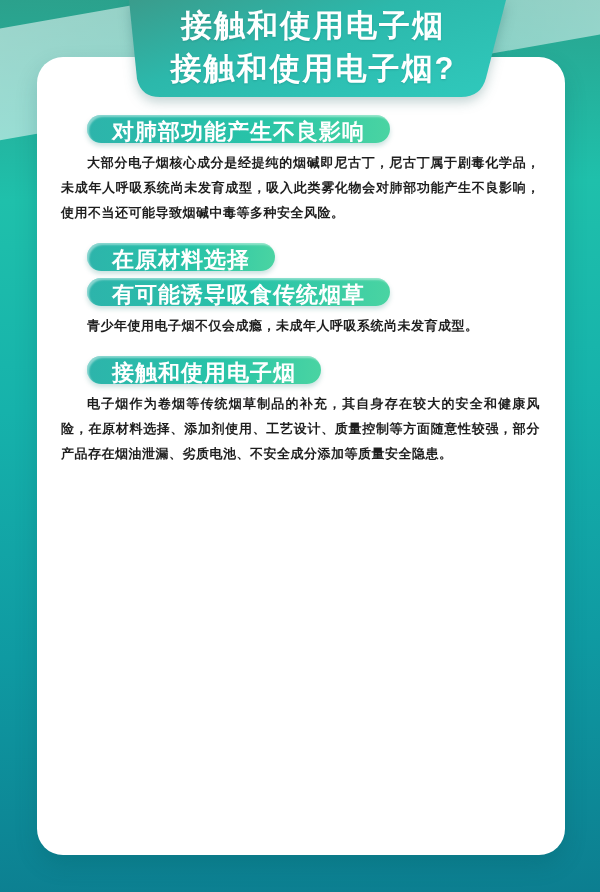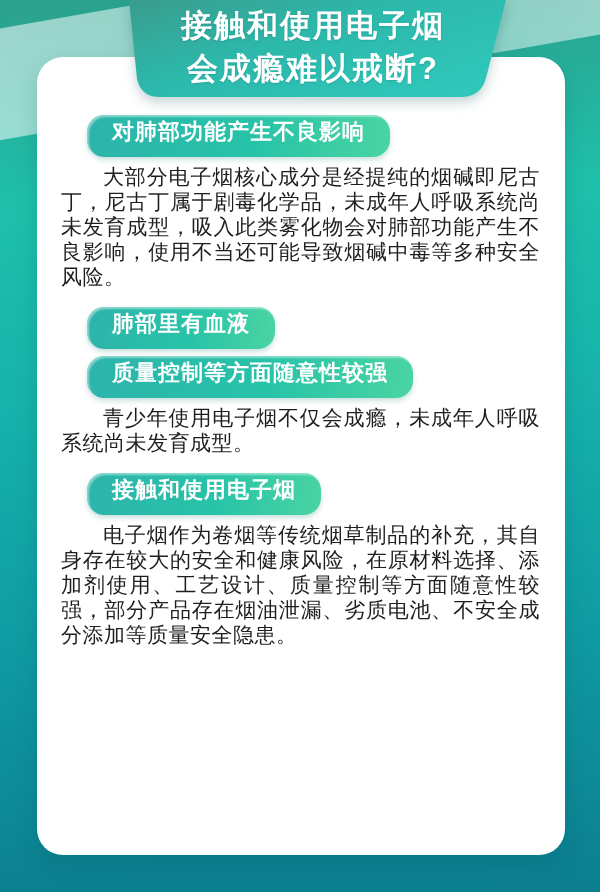--- a/index.html
+++ b/index.html
@@ -66,37 +66,37 @@
     font-size: 31px;
     font-weight: 700;
     line-height: 43px;
     letter-spacing: 2px;
     text-shadow: 0 1px 2px rgba(0, 70, 70, 0.18);
   }
   .section { margin: 0; }
   .pill-row { margin-left: 26px; margin-bottom: 7px; }
   .pill {
     display: inline-block;
-    height: 42px;
+    height: 28px;
     line-height: 34px;
     padding: 0 25px;
     border-radius: 17px;
     background: linear-gradient(95deg, #2db4ab 0%, #27c3a8 55%, #4ad4a2 100%);
     box-shadow: inset 2px 2px 2px rgba(255,255,255,0.45),
                 0 3px 5px rgba(13, 120, 110, 0.22);
     color: #ffffff;
     font-size: 22px;
     font-weight: 700;
     letter-spacing: 1px;
   }
   .body-text {
     margin: 0 0 18px 0;
-    font-size: 21px;
+    font-size: 13px;
     line-height: 25px;
-    font-weight: 400;
+    font-weight: 700;
     color: #1e1e1e;
     text-align: justify;
     text-indent: 2em;
     letter-spacing: 0.5px;
   }
 </style>
 </head>
 <body>
 
 <div class="poster">
@@ -107,30 +107,30 @@
 
     <div class="section">
       <div class="pill-row">
         <span class="pill">对肺部功能产生不良影响</span>
       </div>
       <p class="body-text">大部分电子烟核心成分是经提纯的烟碱即尼古丁，尼古丁属于剧毒化学品，未成年人呼吸系统尚未发育成型，吸入此类雾化物会对肺部功能产生不良影响，使用不当还可能导致烟碱中毒等多种安全风险。</p>
     </div>
 
     <div class="section">
       <div class="pill-row">
-        <span class="pill">肺部里有血液</span>
+        <span class="pill">在原材料选择</span>
       </div>
     </div>
 
     <div class="section">
     </div>
 
     <div class="section">
       <div class="pill-row">
-        <span class="pill">质量控制等方面随意性较强</span>
+        <span class="pill">有可能诱导吸食传统烟草</span>
       </div>
       <p class="body-text">青少年使用电子烟不仅会成瘾，未成年人呼吸系统尚未发育成型。</p>
     </div>
 
     <div class="section">
       <div class="pill-row">
         <span class="pill">接触和使用电子烟</span>
       </div>
       <p class="body-text">电子烟作为卷烟等传统烟草制品的补充，其自身存在较大的安全和健康风险，在原材料选择、添加剂使用、工艺设计、质量控制等方面随意性较强，部分产品存在烟油泄漏、劣质电池、不安全成分添加等质量安全隐患。</p>
     </div>
@@ -143,16 +143,16 @@
         <stop offset="0" stop-color="#3a9c8c"></stop>
         <stop offset="0.45" stop-color="#2cb8ab"></stop>
         <stop offset="1" stop-color="#2fc7ba"></stop>
       </linearGradient>
     </defs>
     <path d="M129 0 L506 0 L486 78 Q481 97 461 97 L160 97 Q141 97 137 79 L129 0 Z" fill="url(#bannerGrad)"></path>
   </svg>
 
   <div class="banner-title">
     <div>接触和使用电子烟</div>
-    <div>会成瘾难以戒断?</div>
+    <div>接触和使用电子烟?</div>
   </div>
 
 </div>
 
 </body></html>

